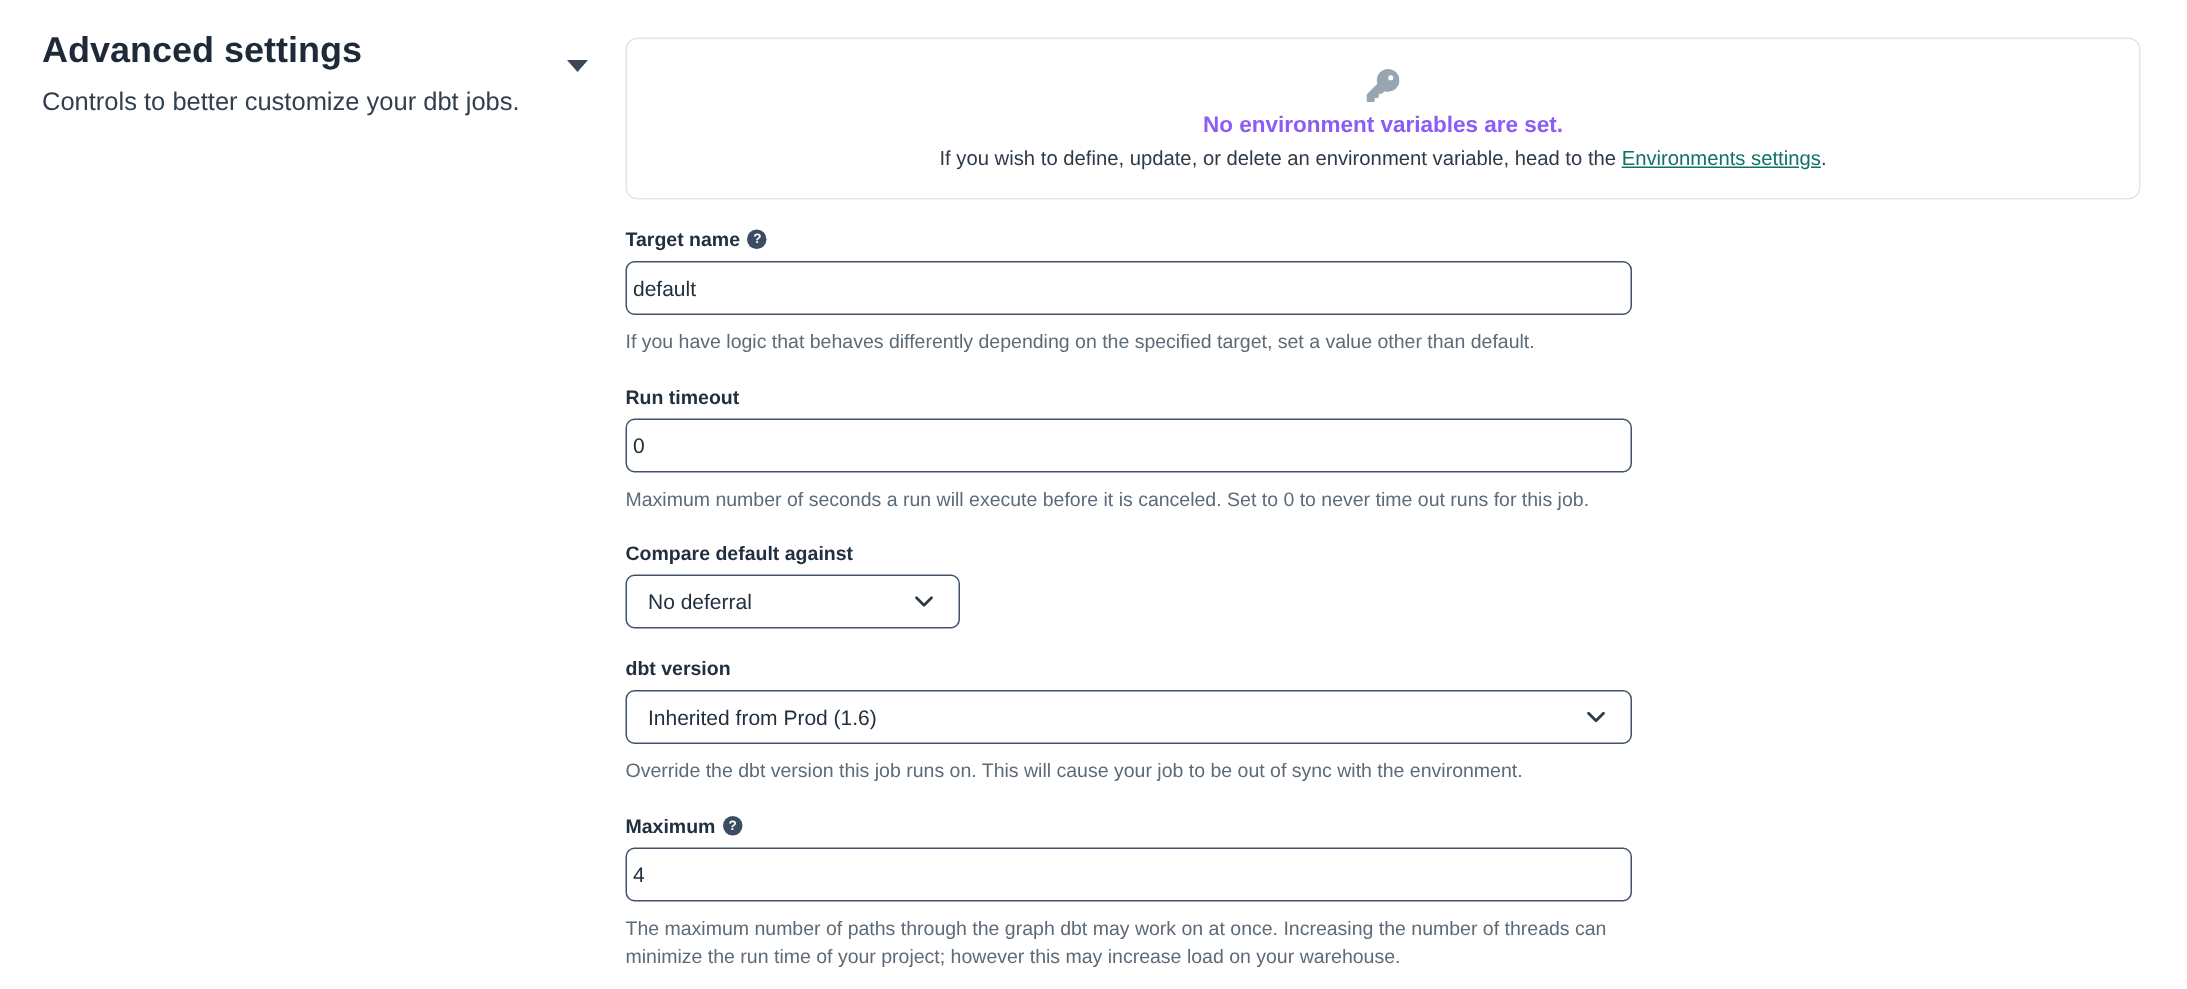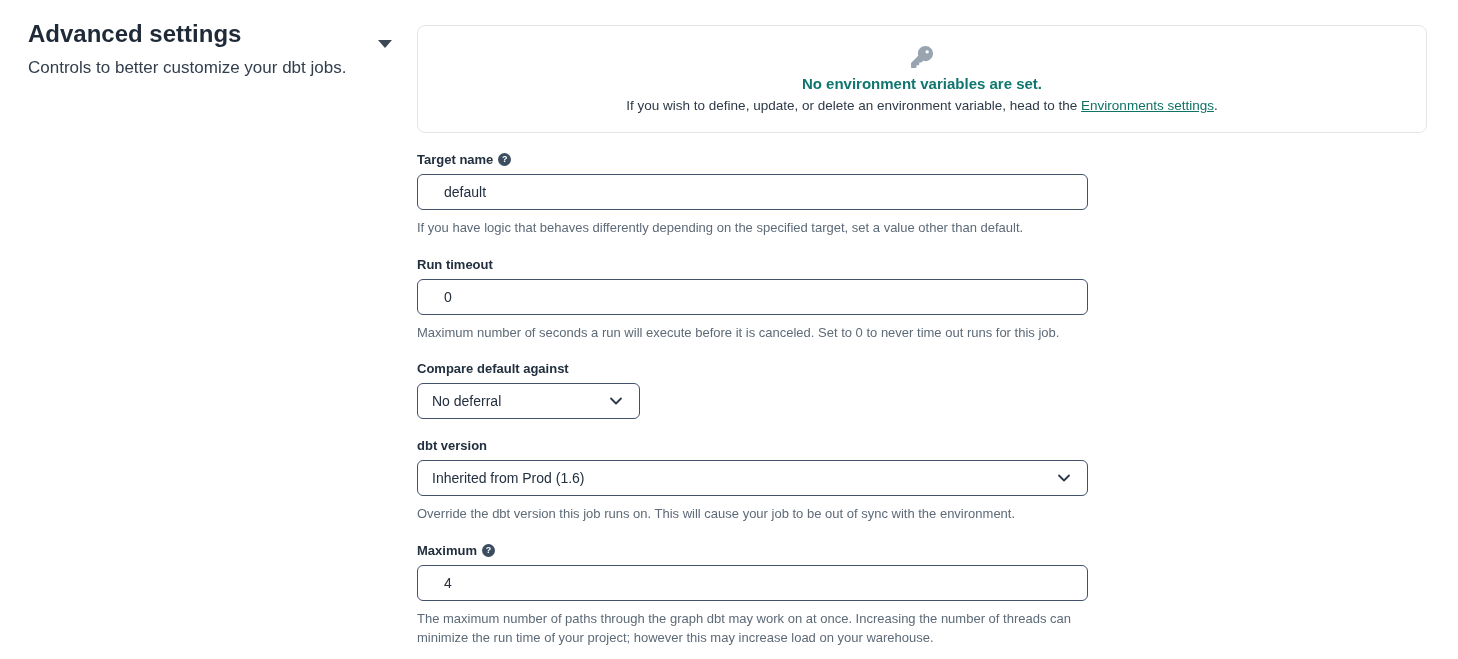--- a/index.html
+++ b/index.html
@@ -31,38 +31,38 @@
   
   .right-col { padding-top: 25px; width: 1010px; flex: 0 0 1010px; }
 
   .env-box {
     width: 1010px; height: 108px;
     border: 1px solid #e3e6e9; border-radius: 8px;
     display: flex; flex-direction: column; align-items: center; justify-content: center;
     text-align: center;
   }
   .key-icon { width: 22px; height: 22px; display: block; }
-  .env-heading { font-size: 15px; font-weight: bold; color: #0f766e; margin-top: 7px; }
+  .env-heading { font-size: 15px; font-weight: bold; color: #8b5cf6; margin-top: 7px; }
   .env-message { font-size: 13.5px; color: #2e3a48; margin-top: 6px; }
   .env-link { color: #0e7265; text-decoration: underline; cursor: pointer; }
 
   
   .field { margin-top: 19px; width: 671px; }
   .label-row { display: flex; align-items: center; gap: 5px; }
   .field-label { font-size: 13px; font-weight: bold; color: #222f3e; }
   .help-badge {
     width: 13px; height: 13px; border-radius: 50%;
     background: #3d4d61; color: #ffffff;
     font-size: 9px; font-weight: bold; line-height: 13px; text-align: center;
     display: inline-block; cursor: pointer; user-select: none;
   }
   .text-input {
     margin-top: 7px; width: 671px; height: 36px;
     border: 1px solid #41526a; border-radius: 6px;
-    padding: 0 26px; font-size: 14px; color: #222f3e;
+    padding: 0 4px; font-size: 14px; color: #222f3e;
     font-family: "Liberation Sans", sans-serif;
     background: #ffffff; outline: none; display: block;
   }
   .select-control {
     margin-top: 7px; height: 36px;
     border: 1px solid #41526a; border-radius: 6px;
     padding: 0 16px 0 14px; background: #ffffff;
     display: flex; align-items: center; justify-content: space-between;
     cursor: pointer;
   }

